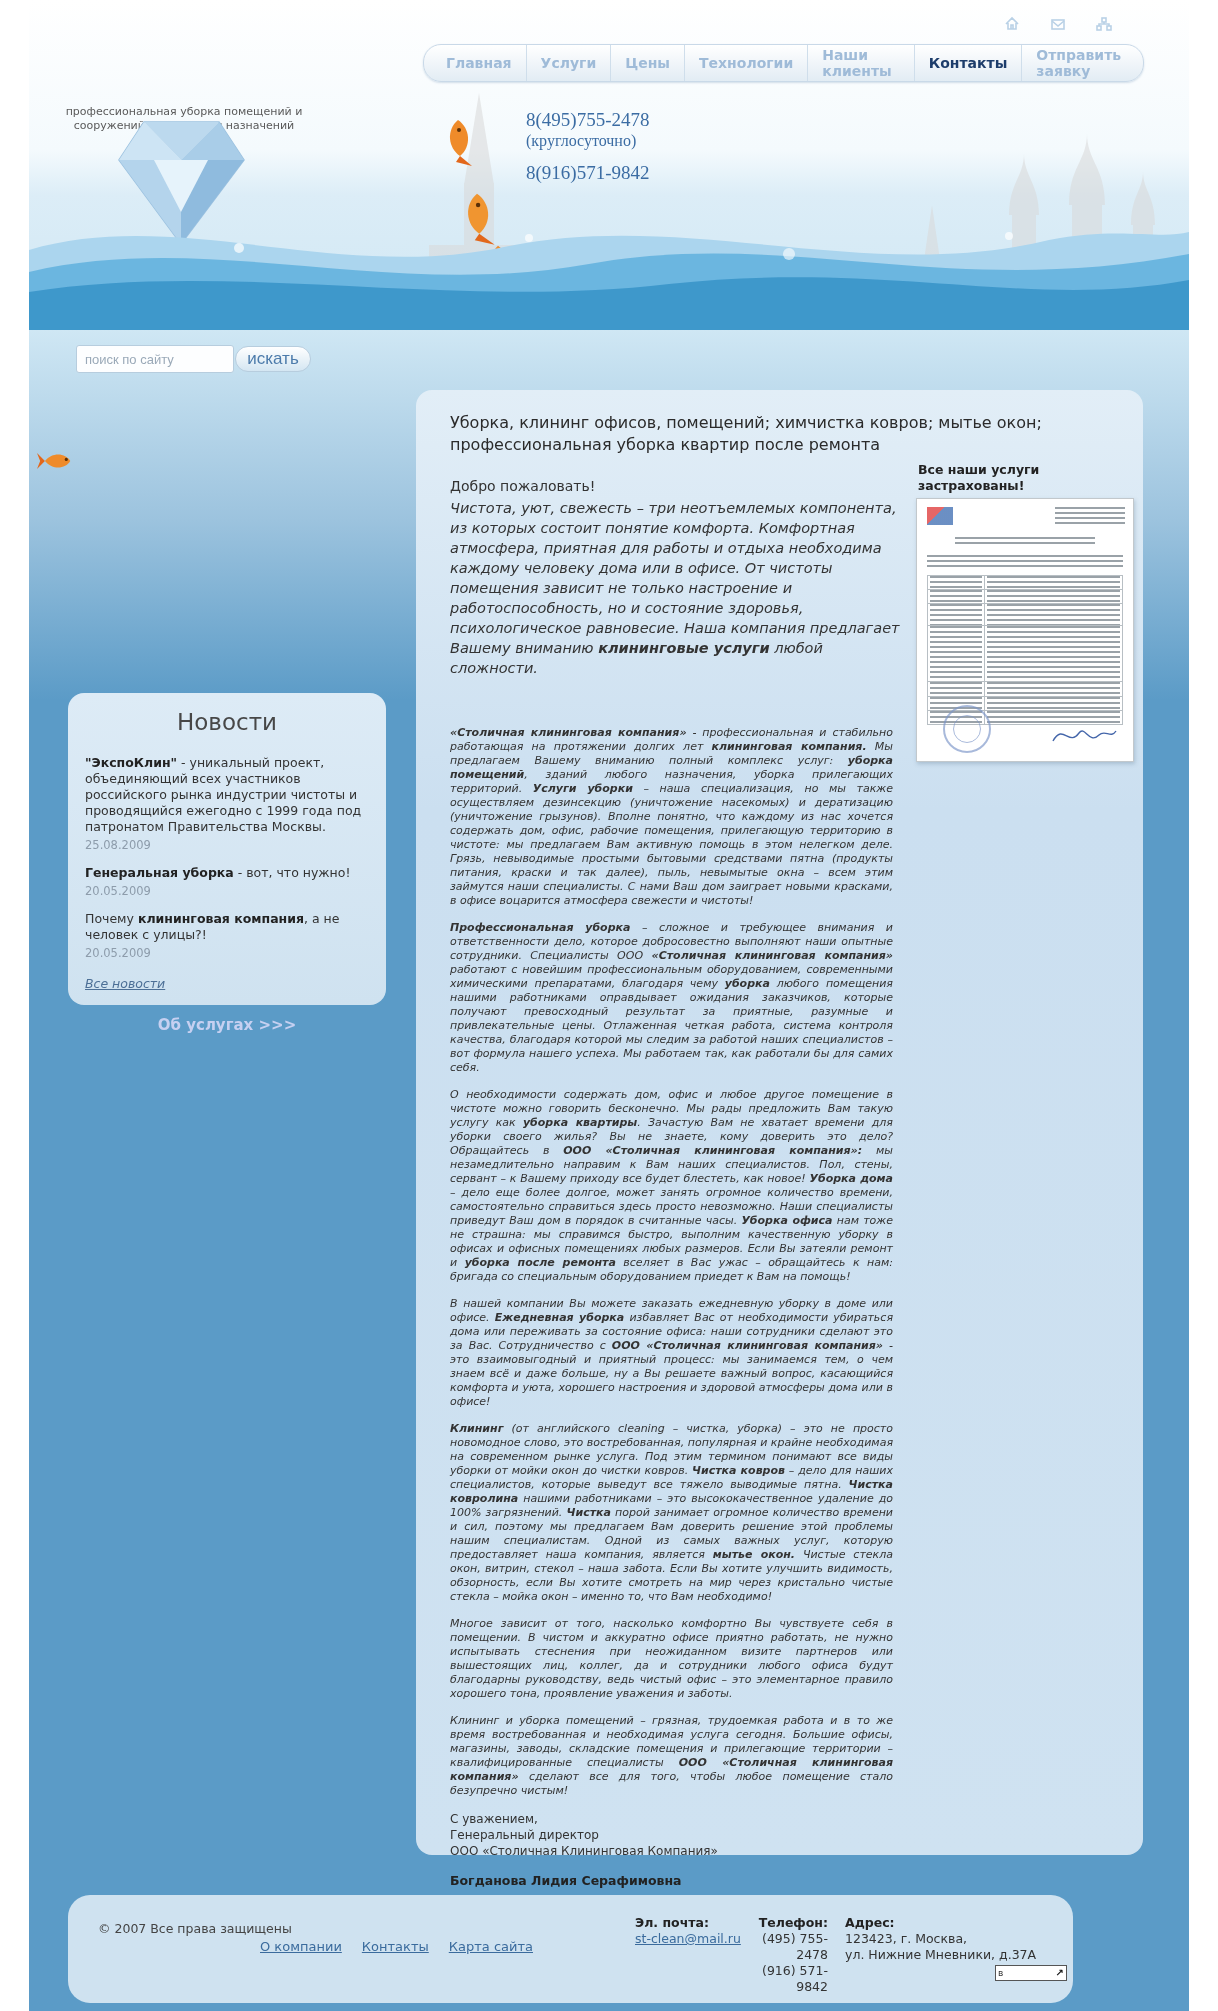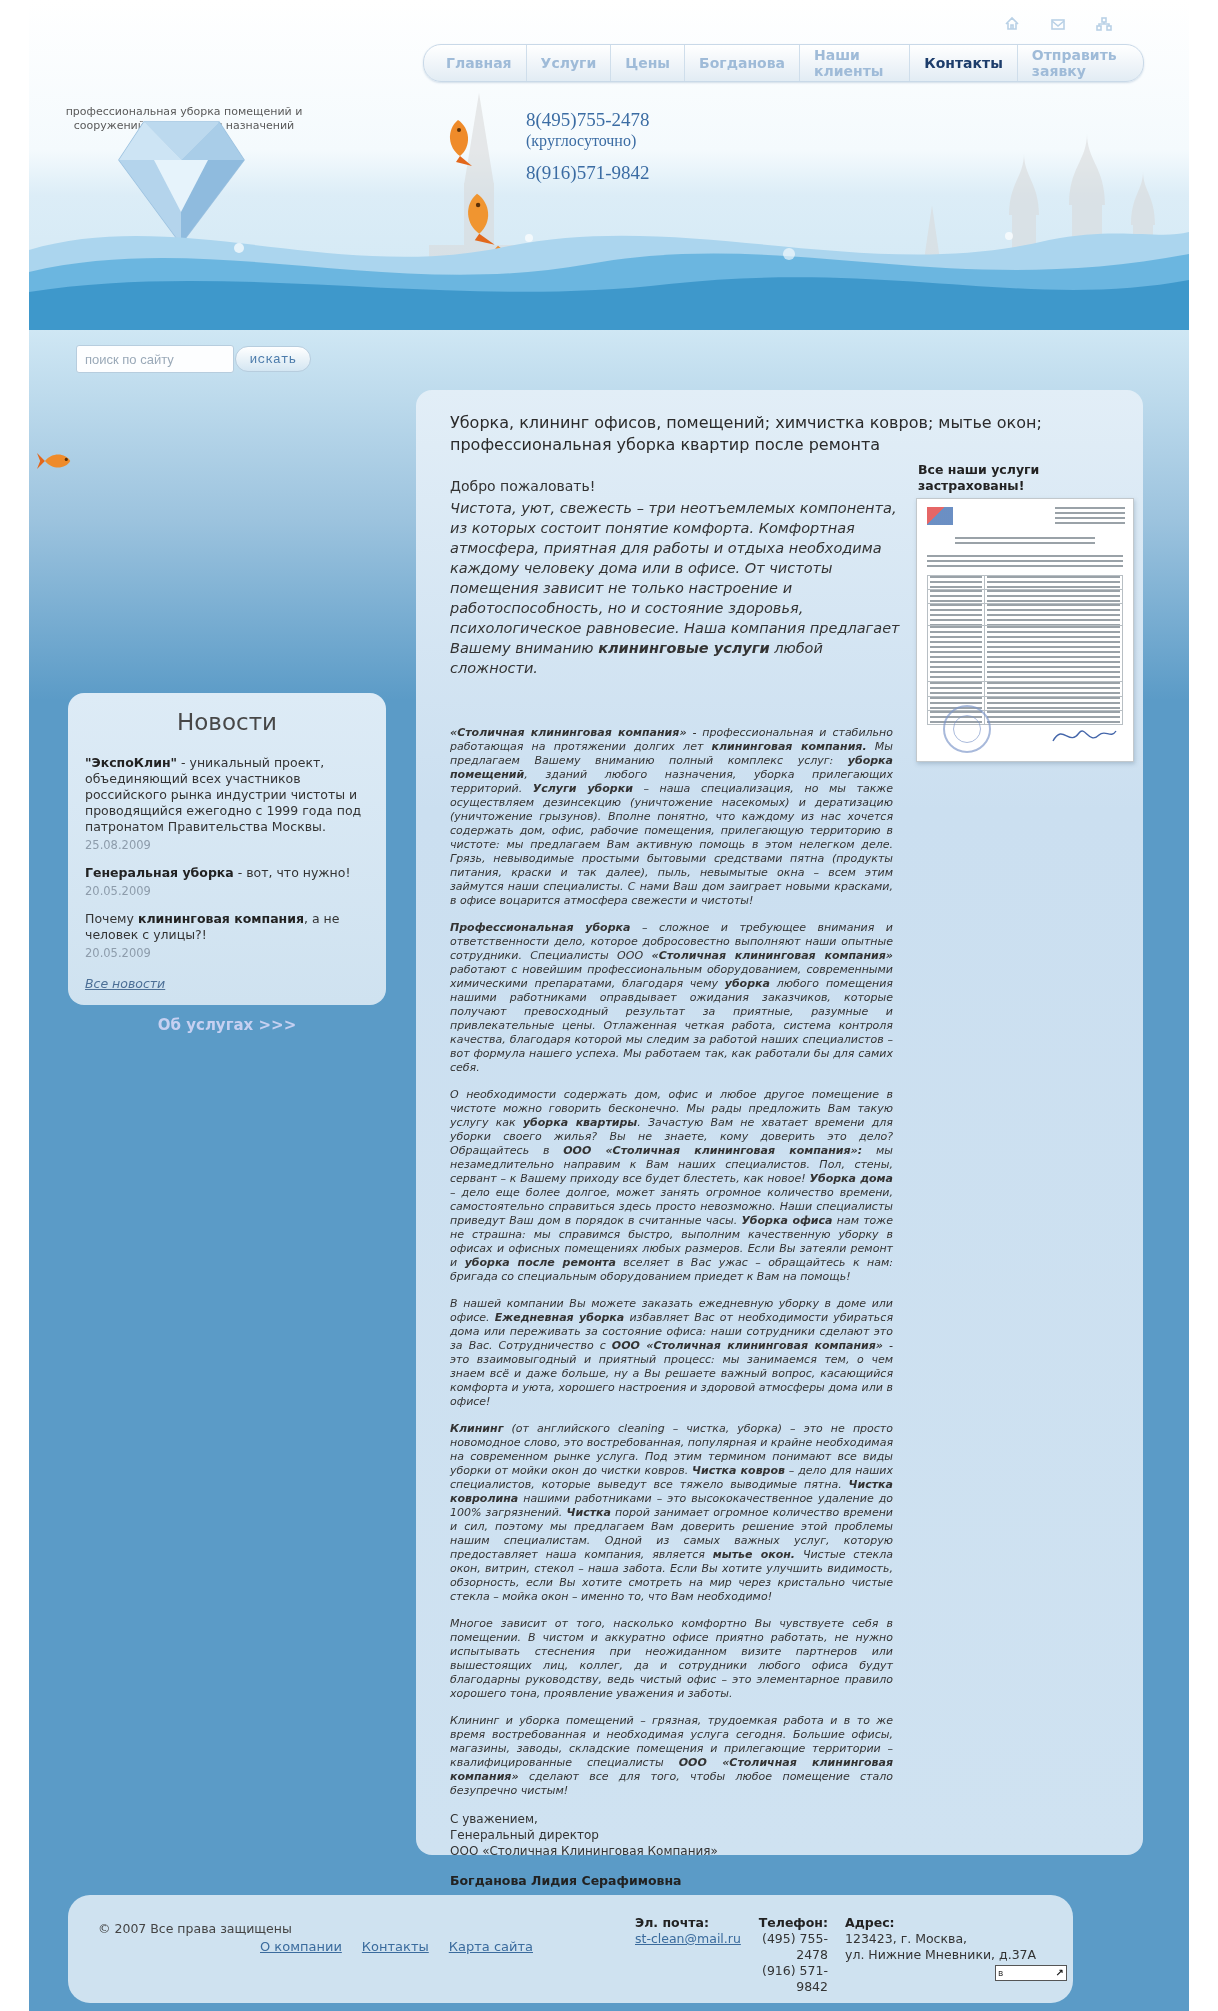--- a/index.html
+++ b/index.html
@@ -26,21 +26,21 @@
   
   .skyline{position:absolute;left:340px;top:55px;width:820px;height:260px;opacity:.55;}
   .diamond{position:absolute;left:85px;top:112px;width:135px;height:140px;}
   .fish{position:absolute;}
   .water{position:absolute;left:0;top:188px;width:1160px;height:142px;}
   
   .search-input{position:absolute;left:47px;top:345px;width:140px;height:26px;border:1px solid #b7cdde;border-radius:3px;
     padding:0 8px;font-size:13px;color:#556;background:#fdfeff;}
   .search-input::placeholder{color:#9aa9b8;}
   .btn-pill{border:1px solid #b7cdde;border-radius:14px;background:linear-gradient(180deg,#ffffff,#d4e6f2);
-    color:#4c7bab;font-size:13px;cursor:pointer;font-family:Liberation Mono, monospace;}
+    color:#4c7bab;font-size:17px;cursor:pointer;font-family:Liberation Sans, sans-serif;}
   .search-btn{position:absolute;left:206px;top:346px;width:76px;height:26px;}
   
   .panel{position:absolute;background:linear-gradient(180deg,#ddebf6,#cfe2f0);border-radius:16px;}
   .order-panel{left:39px;top:398px;width:318px;height:242px;}
   .order-title{text-align:center;margin-top:13px;font-size:21px;color:#3c3c3c;}
   .form-row{position:absolute;left:16px;right:14px;}
   .form-row label{font-size:12.5px;font-weight:bold;color:#222;}
   .f-input{position:absolute;left:58px;right:0;height:18px;border:1px solid #a9c0d4;background:#fff;font-size:12px;padding:0 4px;}
   .f-area{position:absolute;left:58px;right:0;height:90px;border:1px solid #a9c0d4;background:#fff;font-size:12px;resize:none;font-family:inherit;}
   .order-send{position:absolute;right:16px;top:210px;width:80px;height:21px;}
@@ -130,21 +130,21 @@
           <rect x="1" y="10" width="4" height="4"></rect>
           <rect x="11" y="10" width="4" height="4"></rect>
           <path d="M8,6 v2 M3,10 v-2 h10 v2"></path>
         </svg></a>
   </div>
 
   <nav class="navbar" id="nav">
       <div class="nav-item">Главная</div>
       <div class="nav-item">Услуги</div>
       <div class="nav-item">Цены</div>
-      <div class="nav-item">Богданова</div>
+      <div class="nav-item">Технологии</div>
       <div class="nav-item">Наши клиенты</div>
       <div class="nav-item active">Контакты</div>
       <div class="nav-item">Отправить заявку</div>
     </nav>
 
   <div class="phones">
     <div class="phone-big">8(495)755-2478</div>
     <div class="phone-note">(круглосуточно)</div>
     <div class="phone-big phone-2">8(916)571-9842</div>
   </div>

